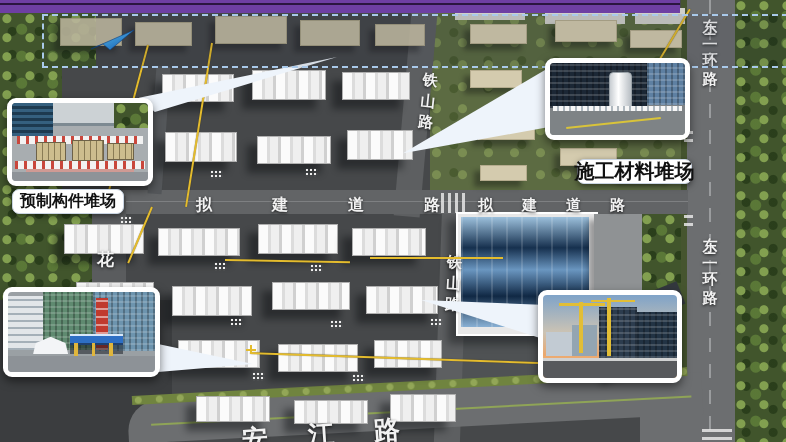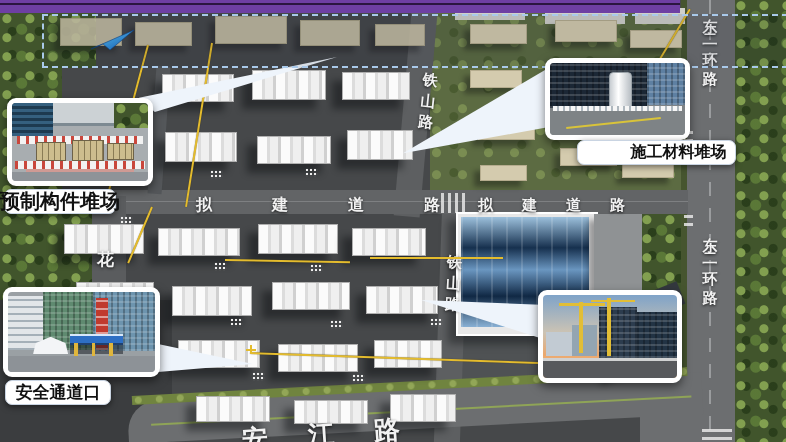--- a/index.html
+++ b/index.html
@@ -185,52 +185,49 @@
     <div class="abs" style="left:30%;top:0;width:45%;height:26%;background:#ccd2d5;border-bottom:3px solid #7d8a92;"></div>
     <div class="abs forest" style="left:75%;top:0;width:25%;height:32%;"></div>
     <div class="abs fence" style="left:4%;top:42%;width:92%;height:11%;"></div>
     <div class="abs stack" style="left:18%;top:50%;width:20%;height:22%;"></div>
     <div class="abs stack" style="left:44%;top:47%;width:22%;height:25%;"></div>
     <div class="abs stack" style="left:70%;top:51%;width:18%;height:20%;"></div>
     <div class="abs fence" style="left:2%;top:74%;width:96%;height:11%;"></div>
     <div class="abs" style="left:10%;top:85%;width:80%;height:4%;background:#cf9a94;"></div>
     <div class="abs" style="left:0;top:89%;width:100%;height:11%;background:#8e9398;"></div>
   </div>
-  <div class="abs pill" style="left:4px;top:189px;width:110px;height:23px;font-size:20px;z-index:65;">
+  <div class="abs pill" style="left:12px;top:189px;width:110px;height:23px;font-size:16px;z-index:65;">
     <span>预制构件堆场</span>
   </div>
 
   <div class="abs inset" style="left:545px;top:58px;width:135px;height:72px;z-index:60;background:#7e8386;">
     <div class="abs grid" style="left:0;top:0;width:72%;height:62%;background-color:#1b2735;"></div>
     <div class="abs grid" style="left:72%;top:0;width:28%;height:58%;background-color:#5e80a2;"></div>
     <div class="abs" style="left:44%;top:12%;width:15%;height:48%;background:linear-gradient(90deg,#c8cdd2,#ffffff 40%,#b8bec4);border-radius:4px 4px 1px 1px;border:1px solid #9aa2a8;"></div>
     <div class="abs wfence" style="left:2%;top:60%;width:96%;height:8%;"></div>
     <div class="abs" style="left:0;top:67%;width:100%;height:33%;background:#7e8386;"></div>
     <div class="abs" style="left:12%;top:82%;width:70%;height:2px;background:#d8c33a;transform:rotate(-6deg);"></div>
   </div>
-  <div class="abs pill" style="left:577px;top:140px;width:113px;height:23px;font-size:16px;z-index:65;padding-left:44px;">
+  <div class="abs pill" style="left:577px;top:159px;width:113px;height:23px;font-size:20px;z-index:65;">
     <span>施工材料堆场</span>
   </div>
 
   <div class="abs inset" style="left:3px;top:287px;width:147px;height:80px;z-index:60;background:#9aa0a4;">
     <div class="abs" style="left:0;top:5%;width:24%;height:68%;background:#e2e6e9;background-image:repeating-linear-gradient(0deg,rgba(90,110,125,.45) 0 2px,transparent 2px 7px);"></div>
     <div class="abs grid" style="left:24%;top:0;width:34%;height:72%;background-color:#5f8a70;"></div>
     <div class="abs grid" style="left:58%;top:0;width:42%;height:74%;background-color:#6d94ae;"></div>
     <div class="abs" style="left:60%;top:8%;width:8%;height:64%;background:#c03a2e;background-image:repeating-linear-gradient(0deg,rgba(255,255,255,.5) 0 2px,transparent 2px 8px);"></div>
     <div class="abs" style="left:17%;top:56%;width:24%;height:22%;background:#f3f5f7;clip-path:polygon(0 100%,8% 35%,50% 0,92% 35%,100% 100%);"></div>
     <div class="abs" style="left:42%;top:52%;width:36%;height:12%;background:#2e6fc4;border-top:2px solid #d8e8fa;"></div>
     <div class="abs" style="left:42%;top:64%;width:36%;height:14%;background:rgba(15,20,28,.5);"></div>
     <div class="abs" style="left:45%;top:64%;width:2.5%;height:16%;background:#e0b63c;"></div>
     <div class="abs" style="left:57%;top:64%;width:2.5%;height:16%;background:#e0b63c;"></div>
     <div class="abs" style="left:69%;top:64%;width:2.5%;height:16%;background:#e0b63c;"></div>
     <div class="abs" style="left:0;top:80%;width:100%;height:20%;background:#8d9297;"></div>
   </div>
-  <div class="abs pill" style="left:5px;top:380px;width:104px;height:23px;font-size:17px;z-index:65;">
-    <span>安全通道口</span>
-  </div>
 
   <div class="abs inset" style="left:538px;top:290px;width:134px;height:83px;z-index:60;background:linear-gradient(180deg,#7fa3c8 0%,#cbc3b4 45%,#eba86e 72%,#f2c492 100%);">
     <div class="abs" style="left:2%;top:45%;width:20%;height:28%;background:#c2cbd3;"></div>
     <div class="abs" style="left:22%;top:36%;width:18%;height:38%;background:#93a5b2;"></div>
     <div class="abs grid" style="left:42%;top:14%;width:28%;height:62%;background-color:#2c3c4e;"></div>
     <div class="abs grid" style="left:70%;top:20%;width:30%;height:56%;background-color:#223344;"></div>
     <div class="abs" style="left:12%;top:10%;width:34%;height:3%;background:#e2be36;"></div>
     <div class="abs" style="left:27%;top:8%;width:2.5%;height:62%;background:#e2be36;"></div>
     <div class="abs" style="left:36%;top:6%;width:33%;height:3%;background:#e2be36;"></div>
     <div class="abs" style="left:48%;top:4%;width:2.5%;height:70%;background:#e2be36;"></div>

